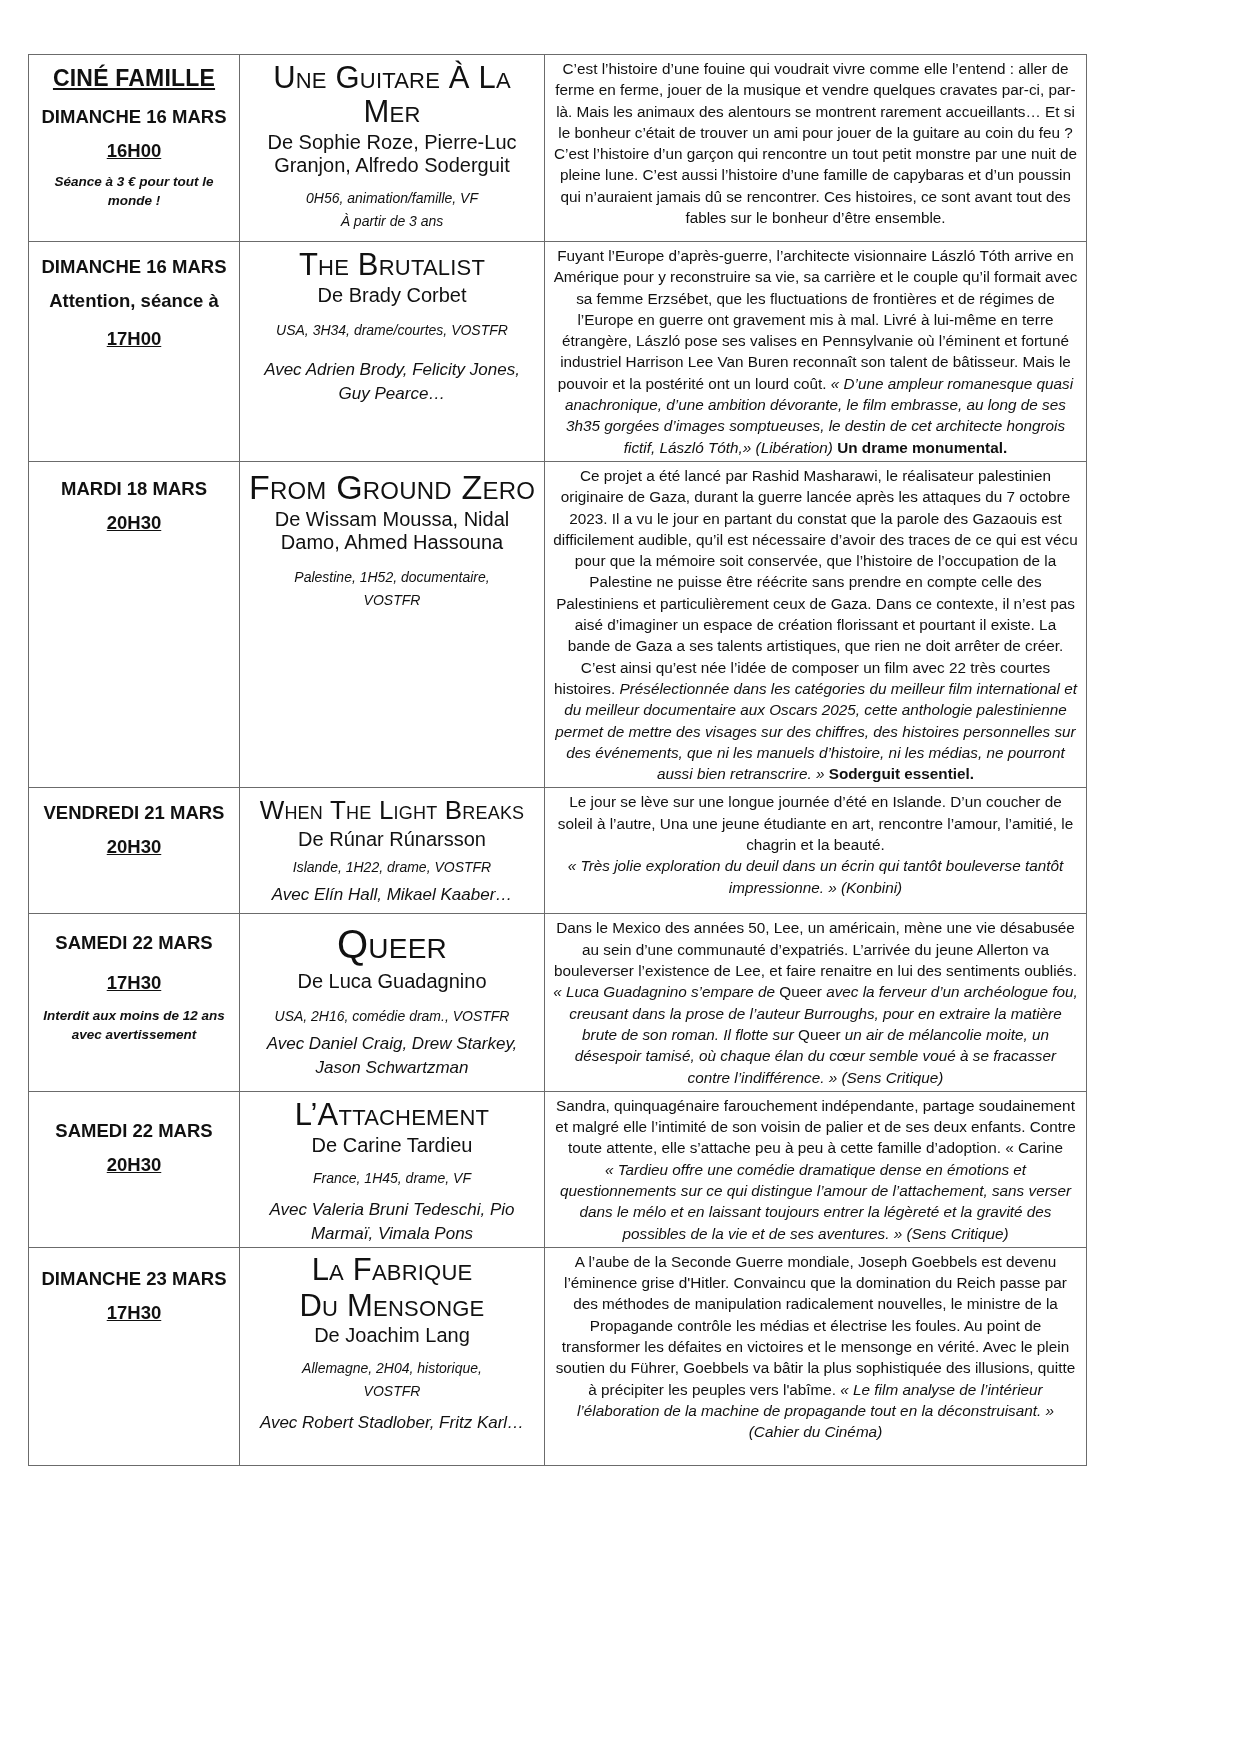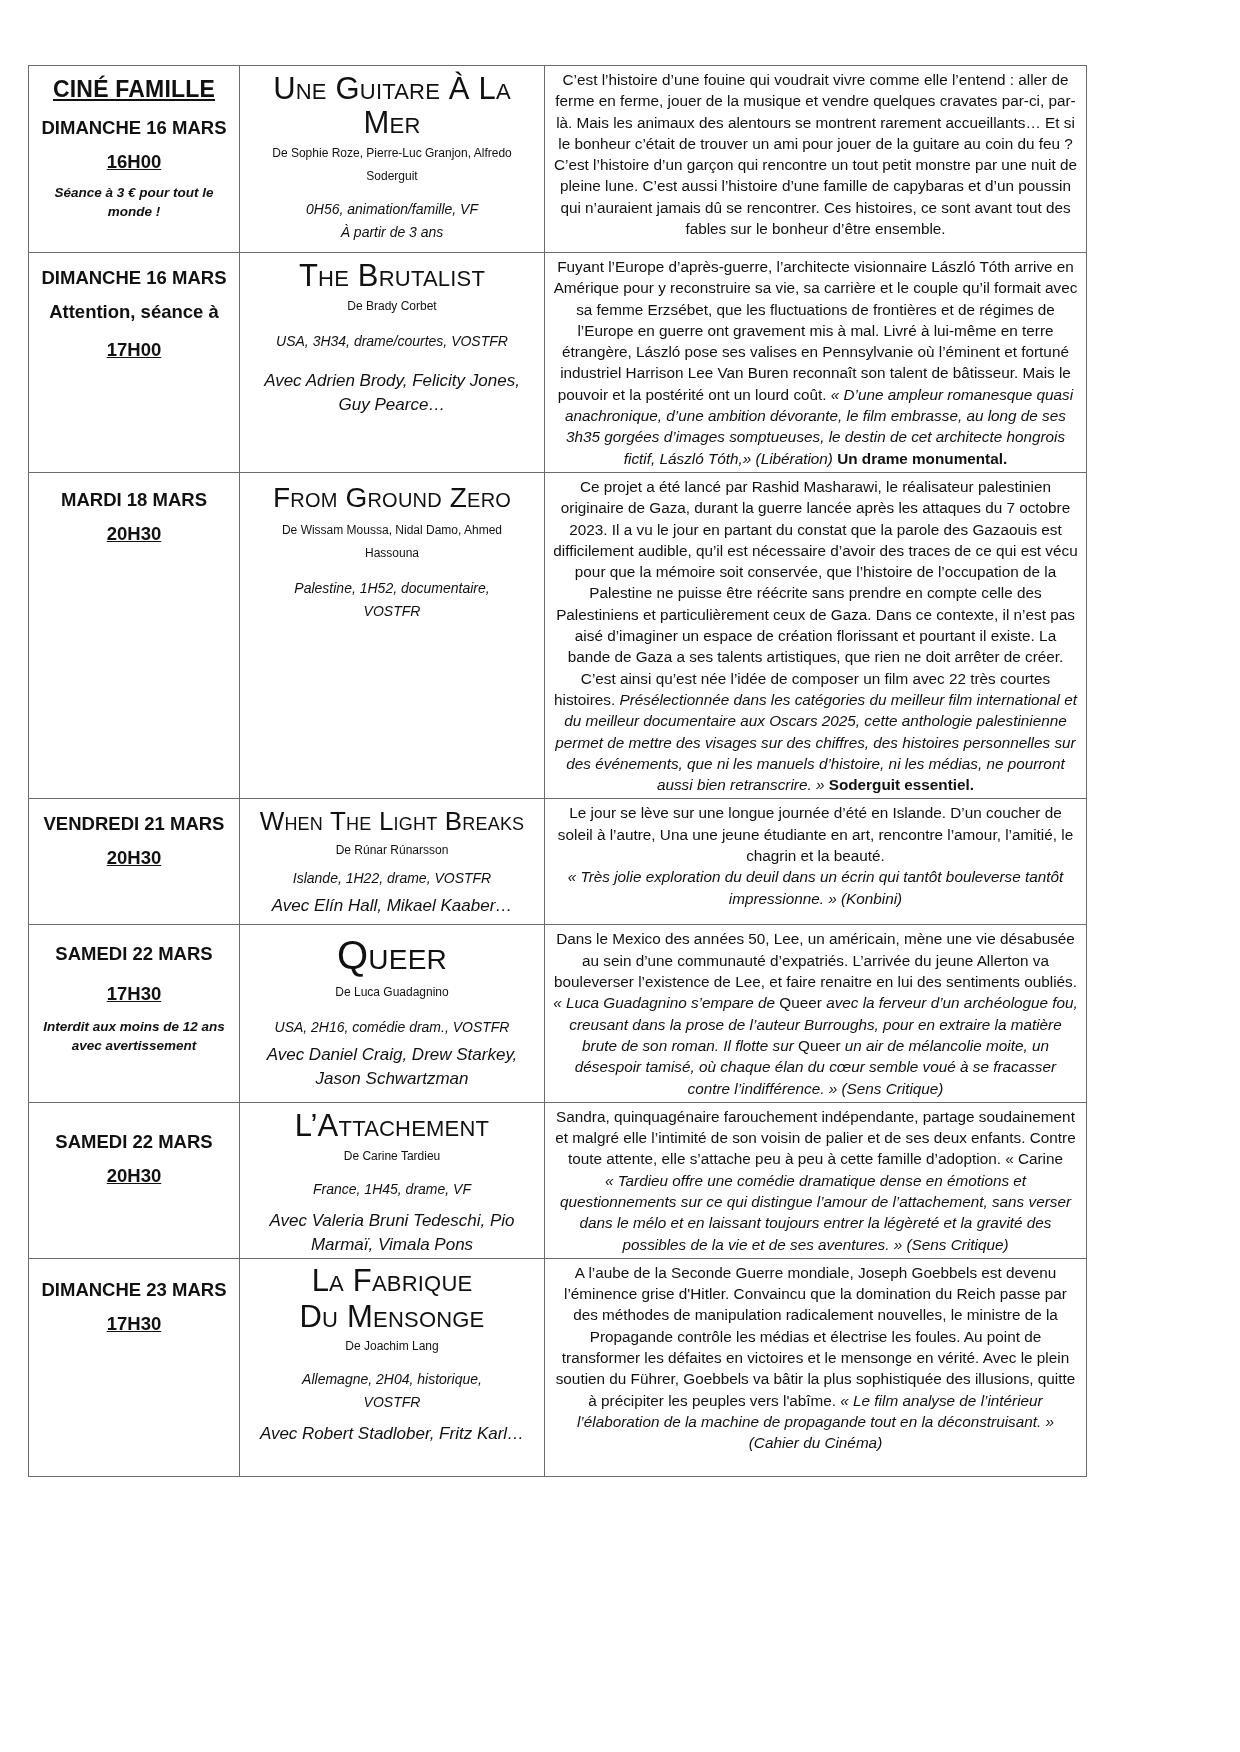--- a/index.html
+++ b/index.html
@@ -1,40 +1,40 @@
 <!DOCTYPE html>
 <html><head>
 <meta charset="utf-8">
 <style>
   html, body { margin: 0; padding: 0; background: #ffffff; }
   body {
     width: 1240px; height: 1752px; position: relative;
     font-family: "Liberation Sans", sans-serif; color: #111;
   }
   table.prog {
-    position: absolute; left: 28px; top: 65px;
+    position: absolute; left: 28px; top: 54px;
     width: 1058px; border-collapse: collapse; table-layout: fixed;
   }
   table.prog td {
     border: 1px solid #6b6b6b; vertical-align: top; padding: 0;
   }
   table.prog { border: 1.5px solid #222; }
   col.c1 { width: 211px; } col.c2 { width: 305px; } col.c3 { width: 542px; }
 
   .left { text-align: center; padding-top: 6px !important; }
   .left .head { font-weight: bold; font-size: 23px; text-decoration: underline; margin: 4px 0 14px; letter-spacing: 0.2px; }
   .left .day { font-weight: bold; font-size: 18.5px; margin: 8px 0 12px; }
   .left .time { font-weight: bold; font-size: 18.5px; text-decoration: underline; margin: 0 0 10px; }
   .left .note { font-weight: bold; font-style: italic; font-size: 13.5px; line-height: 19px; margin: 0 14px 6px; }
 
   .mid { text-align: center; padding-top: 4px !important; }
   .mid .title { font-weight: normal; font-size: 31px; line-height: 34px; margin: 2px 6px 2px; font-variant: small-caps; letter-spacing: 0.2px; }
   .mid .title.big { font-size: 40px; line-height: 48px; }
   .mid .title.med { font-size: 26px; line-height: 32px; }
-  .mid .dir { font-size: 12px; line-height: 23px; margin: 0 8px 10px; }
+  .mid .dir { font-size: 20px; line-height: 23px; margin: 0 8px 10px; }
   .mid .info { font-style: italic; font-size: 14px; line-height: 23px; margin: 0 8px 8px; text-align: center; }
   .mid .cast { font-style: italic; font-size: 17px; line-height: 24px; margin: 0 8px 6px; }
 
   .right { padding: 3px 8px 3px 8px !important; font-size: 15.3px; line-height: 21.3px; text-align: center; }
   .right .it { font-style: italic; }
   .right .b { font-weight: bold; }
 </style>
 </head>
 <body>
 
@@ -82,21 +82,21 @@
       <span class="b">Un drame monumental.</span>
     </td>
   </tr>
 
   <tr style="height:320px">
     <td class="left">
       <div class="day" style="margin-top:10px">MARDI 18 MARS</div>
       <div class="time">20H30</div>
     </td>
     <td class="mid">
-      <div class="title" style="font-size:28px;line-height:38px">From Ground Zero</div>
+      <div class="title" style="font-size:34px;line-height:38px">From Ground Zero</div>
       <div class="dir" style="margin:0 14px 12px">De Wissam Moussa, Nidal Damo, Ahmed Hassouna</div>
       <div class="info" style="margin:0 30px">Palestine, 1H52, documentaire, VOSTFR</div>
     </td>
     <td class="right">
       <span>Ce projet a été lancé par Rashid Masharawi, le réalisateur palestinien originaire de Gaza, durant la guerre lancée après les attaques du 7 octobre 2023. Il a vu le jour en partant du constat que la parole des Gazaouis est difficilement audible, qu’il est nécessaire d’avoir des traces de ce qui est vécu pour que la mémoire soit conservée, que l’histoire de l’occupation de la Palestine ne puisse être réécrite sans prendre en compte celle des Palestiniens et particulièrement ceux de Gaza. Dans ce contexte, il n’est pas aisé d’imaginer un espace de création florissant et pourtant il existe. La bande de Gaza a ses talents artistiques, que rien ne doit arrêter de créer. C’est ainsi qu’est née l’idée de composer un film avec 22 très courtes histoires.</span>
       <span class="it">Présélectionnée dans les catégories du meilleur film international et du meilleur documentaire aux Oscars 2025, cette anthologie palestinienne permet de mettre des visages sur des chiffres, des histoires personnelles sur des événements, que ni les manuels d’histoire, ni les médias, ne pourront aussi bien retranscrire. »</span>
       <span class="b">Soderguit essentiel.</span>
     </td>
   </tr>
 

